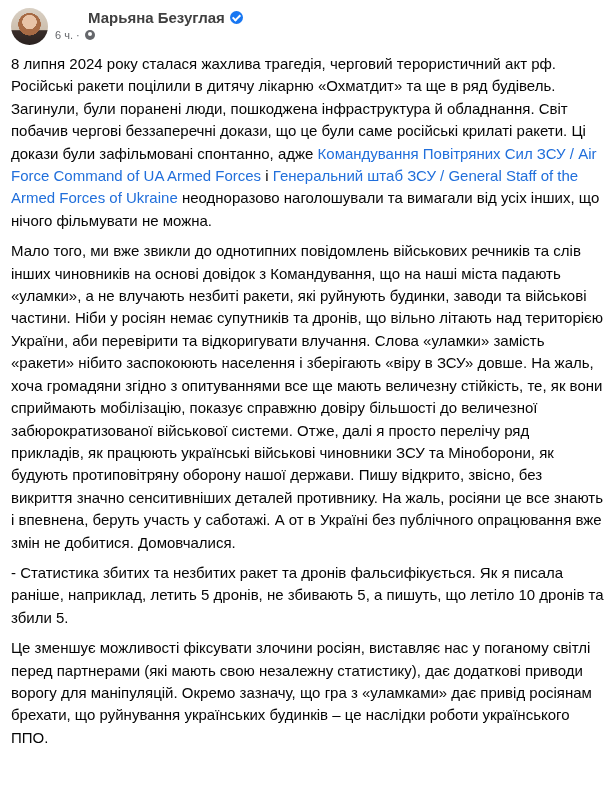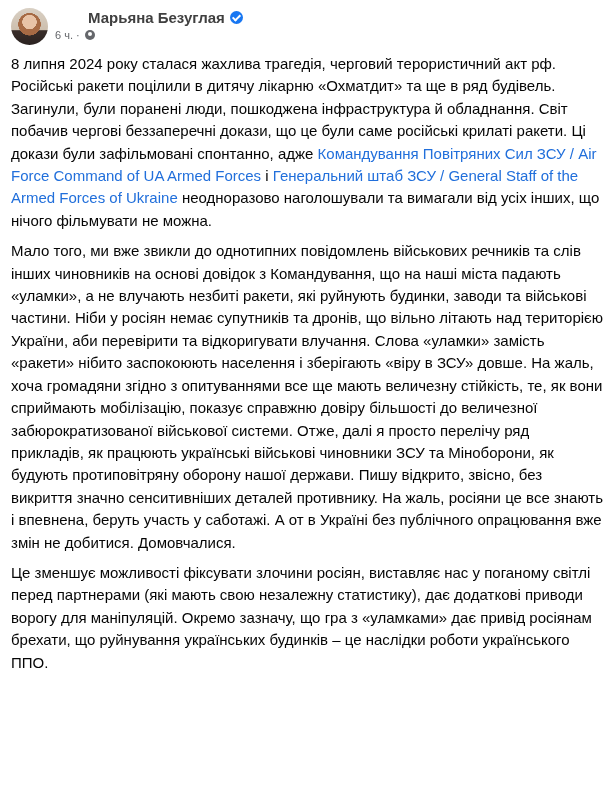--- a/index.html
+++ b/index.html
@@ -59,15 +59,16 @@
     <div class="meta">
       <span>6 ч.</span>
       <span>·</span>
       <span class="globe"></span>
     </div>
   </div>
 
   <div class="body-text" id="post-body">
   <p><span>8 липня 2024 року сталася жахлива трагедія, черговий терористичний акт рф. Російські ракети поцілили в дитячу лікарню «Охматдит» та ще в ряд будівель. Загинули, були поранені люди, пошкоджена інфраструктура й обладнання. Світ побачив чергові беззаперечні докази, що це були саме російські крилаті ракети. Ці докази були зафільмовані спонтанно, адже </span><a class="link">Командування Повітряних Сил ЗСУ / Air Force Command of UA Armed Forces</a><span> і </span><a class="link">Генеральний штаб ЗСУ / General Staff of the Armed Forces of Ukraine</a><span> неодноразово наголошували та вимагали від усіх інших, що нічого фільмувати не можна.</span></p>
       <p><span>Мало того, ми вже звикли до однотипних повідомлень військових речників та слів інших чиновників на основі довідок з Командування, що на наші міста падають «уламки», а не влучають незбиті ракети, які руйнують будинки, заводи та військові частини. Ніби у росіян немає супутників та дронів, що вільно літають над територією України, аби перевірити та відкоригувати влучання. Слова «уламки» замість «ракети» нібито заспокоюють населення і зберігають «віру в ЗСУ» довше. На жаль, хоча громадяни згідно з опитуваннями все ще мають величезну стійкість, те, як вони сприймають мобілізацію, показує справжню довіру більшості до величезної забюрократизованої військової системи. Отже, далі я просто перелічу ряд прикладів, як працюють українські військові чиновники ЗСУ та Міноборони, як будують протиповітряну оборону нашої держави. Пишу відкрито, звісно, без викриття значно сенситивніших деталей противнику. На жаль, росіяни це все знають і впевнена, беруть участь у саботажі. А от в Україні без публічного опрацювання вже змін не добитися. Домовчалися.</span></p>
+      <p><span>- Статистика збитих та незбитих ракет та дронів фальсифікується. Як я писала раніше, наприклад, летить 5 дронів, не збивають 5, а пишуть, що летіло 10 дронів та збили 5.</span></p>
       <p><span>Це зменшує можливості фіксувати злочини росіян, виставляє нас у поганому світлі перед партнерами (які мають свою незалежну статистику), дає додаткові приводи ворогу для маніпуляцій. Окремо зазначу, що гра з «уламками» дає привід росіянам брехати, що руйнування українських будинків – це наслідки роботи українського ППО.</span></p>
     </div>
 </div>
 
 </body></html>

